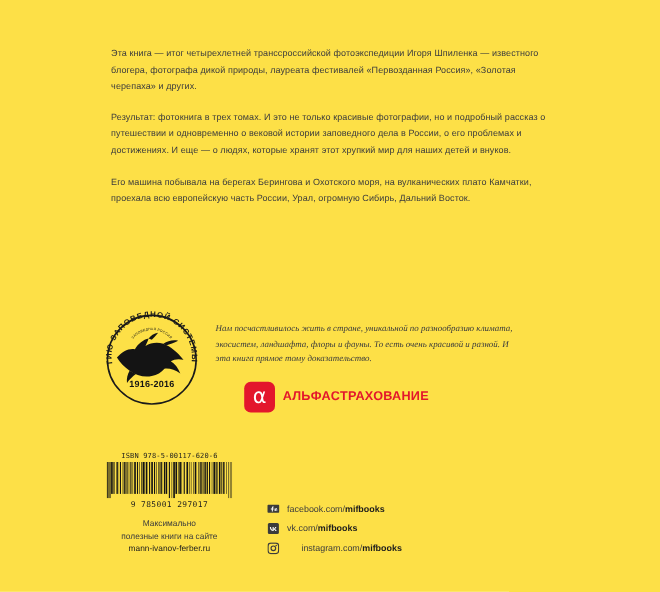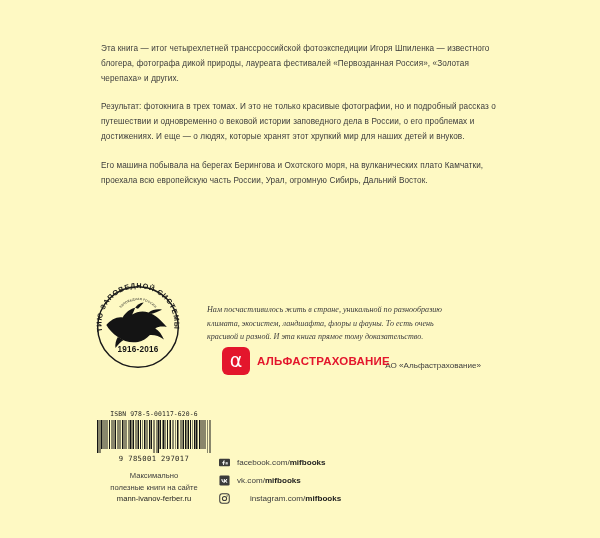--- a/index.html
+++ b/index.html
@@ -14,21 +14,21 @@
     position: relative;
     overflow: hidden;
     font-family: "Liberation Sans", sans-serif;
     color: #3b3b3b;
     -webkit-font-smoothing: antialiased;
   }
 
   .page {
     position: absolute;
     inset: 0;
-    background: #fef9c3;
+    background: #fde047;
   }
 
   
   .blurb {
     position: absolute;
     left: 101px;
     top: 42px;
     width: 399px;
   }
   .blurb p {
@@ -52,21 +52,21 @@
   .seal svg { display: block; width: 96px; height: 96px; }
 
   
   .quote-block {
     position: absolute;
     left: 191px;
     top: 287px;
     width: 290px;
   }
   .quote-text {
-    margin: 16px;
+    margin: 5px;
     font-family: "Liberation Serif", serif;
     font-style: italic;
     font-size: 8.1px;
     line-height: 13.6px;
     color: #3c3c3c;
   }
   .quote-attrib {
     margin: 12px 0 0 0;
     text-align: right;
     font-family: "Liberation Sans", sans-serif;
@@ -200,20 +200,21 @@
     position: absolute;
     left: 219px;
     top: 457px;
   }
   .social-row {
     display: flex;
     align-items: flex-end;
     gap: 7px;
     margin-bottom: 7px;
     height: 11px;
+    margin-left: 24px;
   }
   .social-row:last-child { margin-bottom: 0; gap: 20px; }
   .social-icon {
     width: 11px;
     height: 11px;
     flex: 0 0 auto;
     display: block;
   }
   .social-text {
     font-size: 8.1px;
@@ -261,21 +262,20 @@
         <path d="M122,70 C130,64 140,62 150,64 C142,68 134,71 127,73 Z"></path>
         <path d="M58,121 C54,128 52,136 53,144 C58,137 64,131 70,127 Z"></path>
       </g>
 
       <text x="100" y="152" text-anchor="middle" font-family="Liberation Sans, sans-serif" font-size="17" font-weight="bold" fill="#141414" letter-spacing="0.5" id="seal-years-text">1916-2016</text>
     </svg>
   </div>
 
   <div class="quote-block">
     <p class="quote-text">Нам посчастливилось жить в стране, уникальной по разнообразию климата, экосистем, ландшафта, флоры и фауны. То есть очень красивой и разной. И эта книга прямое тому доказательство.</p>
-    <p class="quote-attrib">АО «Альфастрахование»</p>
   </div>
 
   <div class="alfa-logo">
     <div class="alfa-mark">
       <span>α</span>
     </div>
     <div class="alfa-words">
       <b>АЛЬФА</b>
       <b>СТРАХОВАНИЕ</b>
     </div>

